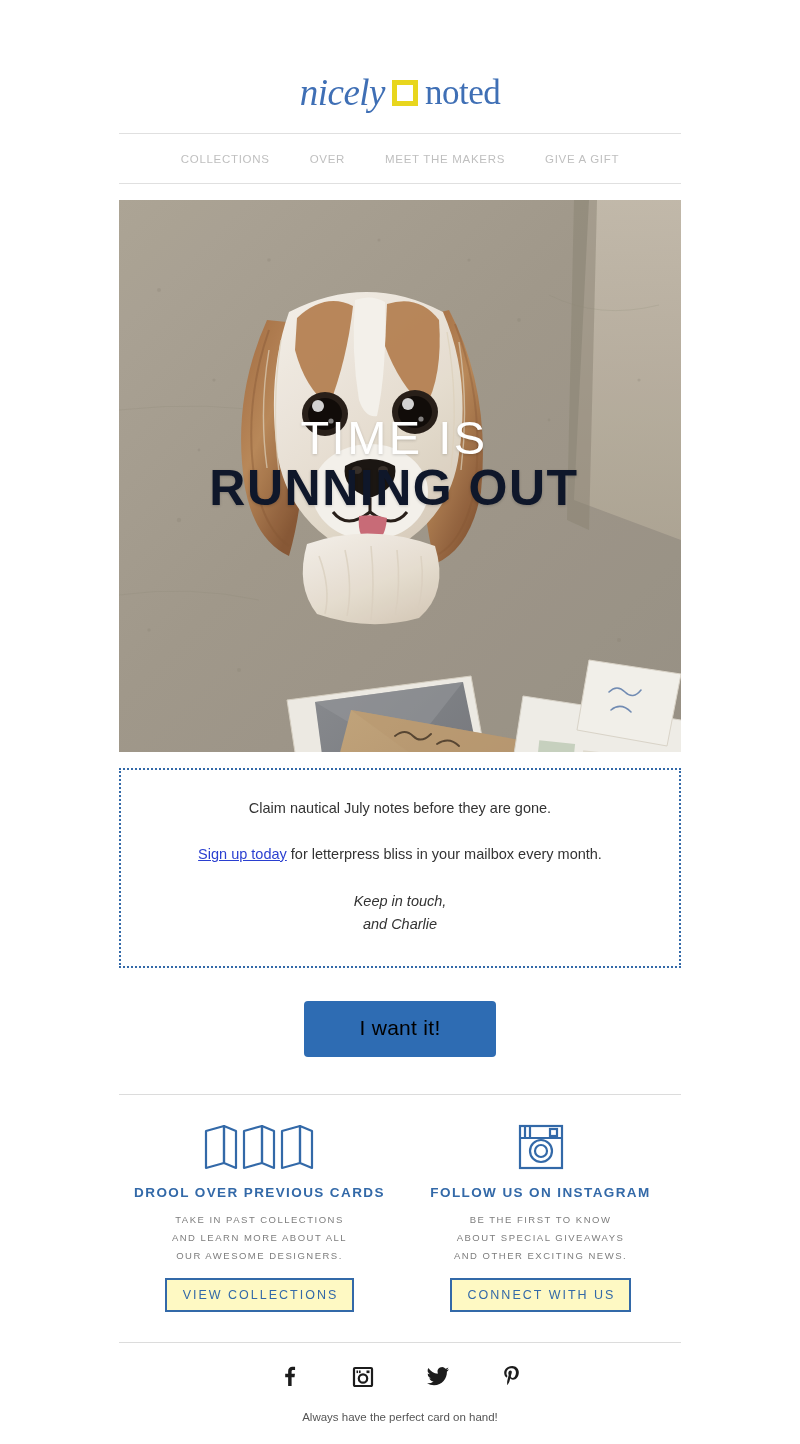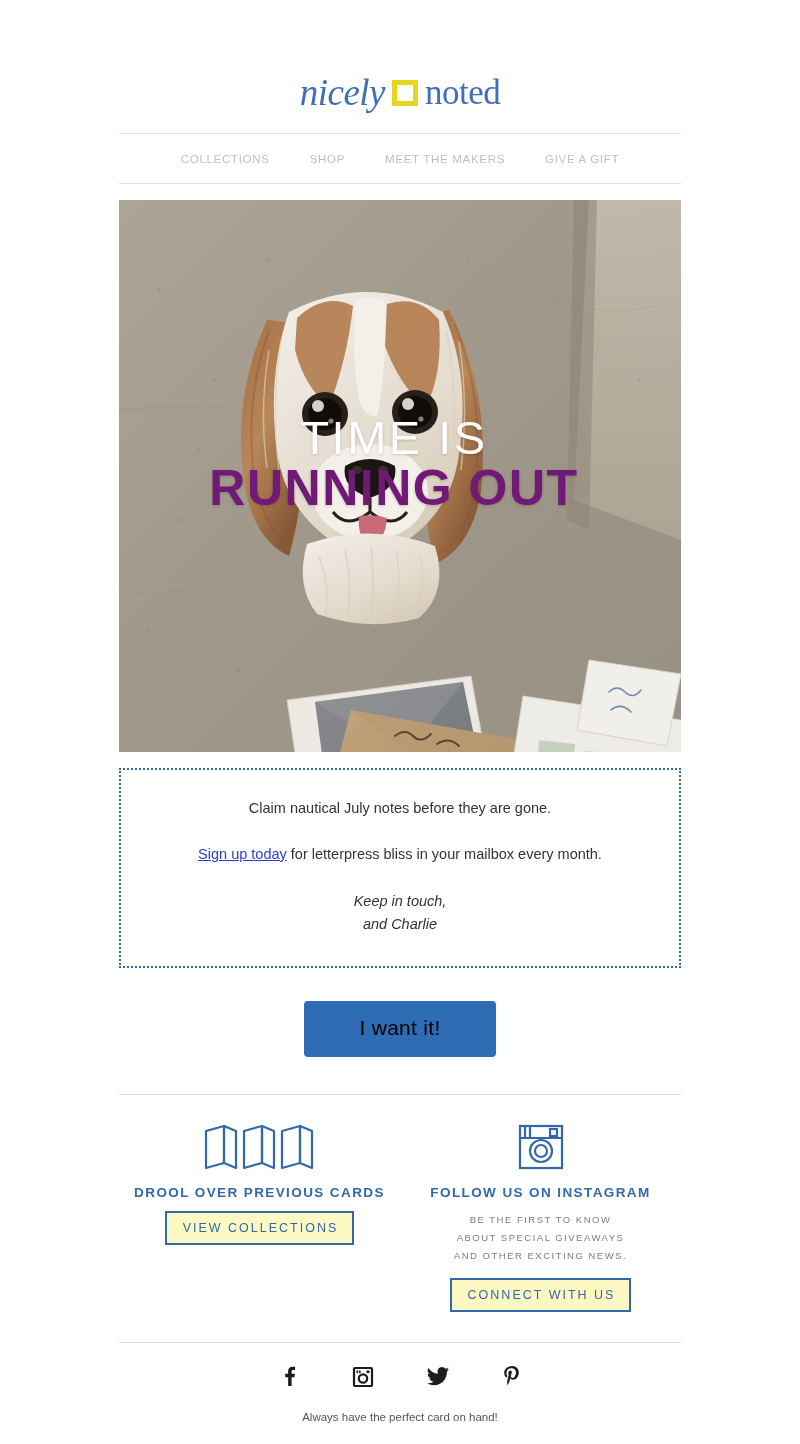--- a/index.html
+++ b/index.html
@@ -97,21 +97,21 @@
     letter-spacing: 2.5px;
     color: #ffffff;
     line-height: 1.03;
     text-shadow: 0 1px 3px rgba(0,0,0,0.18);
   }
   .hero-line2 {
     display: block;
     font-size: 50px;
     font-weight: 700;
     letter-spacing: 1.5px;
-    color: #701a75;
+    color: #0f172a;
     line-height: 1.06;
     text-shadow: 0 1px 3px rgba(0,0,0,0.18);
   }
 
   
   .message-box {
     width: 562px;
     margin: 16px auto 0 auto;
     border: 2px dotted #3369a8;
     padding: 28px 30px 30px 30px;
@@ -225,21 +225,21 @@
   <div class="masthead">
     <div class="logo">
       <span class="logo-word">nicely</span>
       <span class="logo-square"></span>
       <span class="logo-word right">noted</span>
     </div>
   </div>
 
   <div class="nav">
     <a class="nav-item">COLLECTIONS</a>
-    <a class="nav-item">SHOP</a>
+    <a class="nav-item">OVER</a>
     <a class="nav-item">MEET THE MAKERS</a>
     <a class="nav-item">GIVE A GIFT</a>
   </div>
 
   <div class="hero">
     <svg viewBox="0 0 562 552" preserveAspectRatio="xMidYMid slice">
       <defs>
         <linearGradient id="floorG" x1="0" y1="0" x2="1" y2="1">
           <stop offset="0%" stop-color="#b3ab9c"></stop>
           <stop offset="45%" stop-color="#a79f90"></stop>
@@ -426,20 +426,25 @@
             <path d="M4 8 L22 3 L22 40 L4 45 Z"></path>
             <path d="M22 3 L34 8 L34 45 L22 40 Z"></path>
             <path d="M42 8 L60 3 L60 40 L42 45 Z"></path>
             <path d="M60 3 L72 8 L72 45 L60 40 Z"></path>
             <path d="M80 8 L98 3 L98 40 L80 45 Z"></path>
             <path d="M98 3 L110 8 L110 45 L98 40 Z"></path>
           </g>
         </svg>
       </div>
       <div class="promo-title">DROOL OVER PREVIOUS CARDS</div>
+      <div class="promo-sub">
+        <span>TAKE IN PAST COLLECTIONS</span><br>
+        <span>AND LEARN MORE ABOUT ALL</span><br>
+        <span>OUR AWESOME DESIGNERS.</span>
+      </div>
       <button class="promo-btn">VIEW COLLECTIONS</button>
     </div>
 
     <div class="promo-col">
       <div class="promo-icon">
         <svg width="48" height="48" viewBox="0 0 48 48">
           <g fill="none" stroke="#3369a8" stroke-width="2.2">
             <rect x="3" y="3" width="42" height="42"></rect>
             <circle cx="24" cy="28" r="11"></circle>
             <circle cx="24" cy="28" r="6"></circle>

